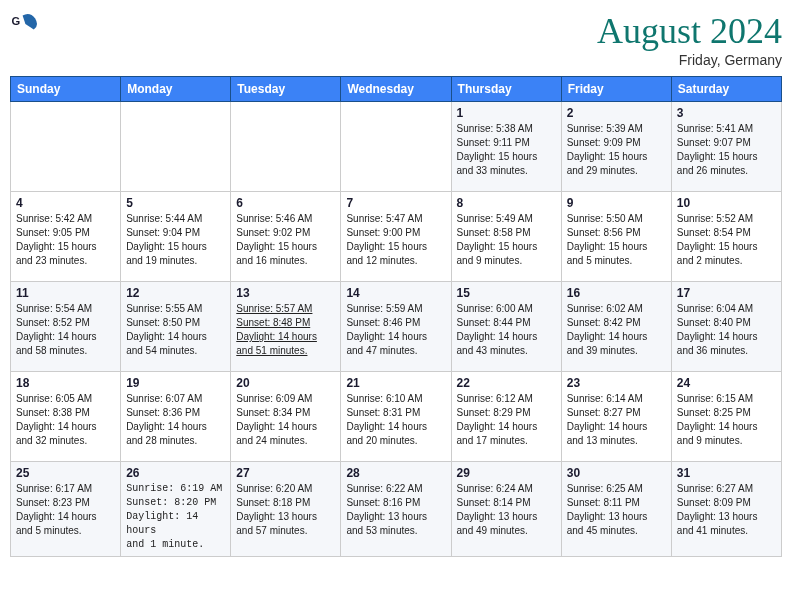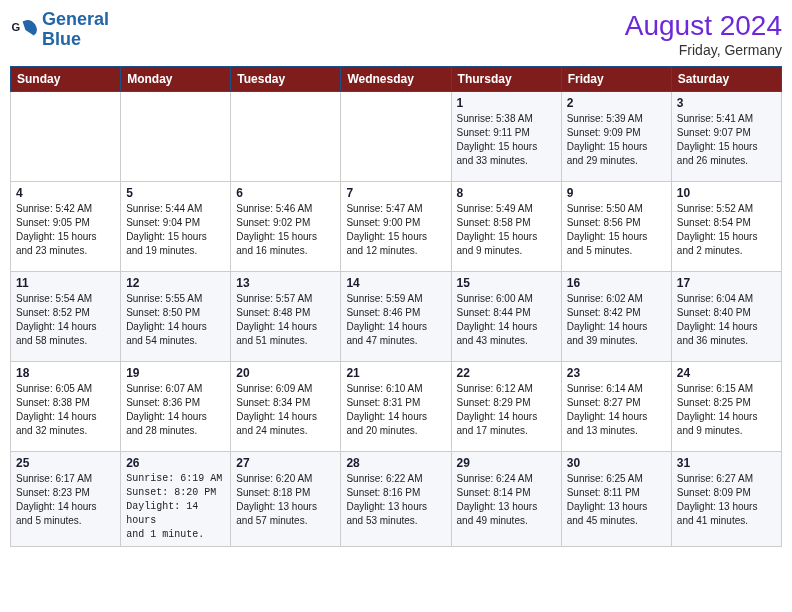--- a/index.html
+++ b/index.html
@@ -31,35 +31,36 @@
       color: #2366a8;
     }
     .logo-icon {
       width: 28px;
       height: 28px;
     }
     .title-block {
       text-align: right;
     }
     .month-title {
-      font-size: 28px;
+      font-size: 36px;
       font-weight: 300;
-      color: #6d28d9;
+      color: #0f766e;
+      font-family: Liberation Serif, serif;
     }
     .subtitle {
       font-size: 14px;
       color: #333;
     }
     table {
       width: 100%;
       border-collapse: collapse;
       font-size: 10.5px;
     }
     thead tr th {
-      background: #7f1d1d;
+      background: #3b82f6;
       color: #fff;
       text-align: left;
       padding: 5px 6px;
       font-size: 12px;
       font-weight: bold;
       border: 1px solid #1a4f8a;
     }
     tbody tr td {
       vertical-align: top;
       padding: 4px 5px;
@@ -91,24 +92,20 @@
   </style>
 </head>
 <body>
 
 <div class="header">
   <div class="logo">
     <svg class="logo-icon" viewBox="0 0 40 40">
       <text x="2" y="22" font-size="16" font-weight="bold" fill="#1a1a2e">G</text>
       <path d="M18 8 Q28 2 36 12 Q42 22 34 28 L22 20 Z" fill="#2366a8"></path>
     </svg>
-    <div class="logo-text">
-      <div><span>General</span></div>
-      <div style="color:#2366a8"><span>Blue</span></div>
-    </div>
   </div>
   <div class="title-block">
     <div class="month-title">August 2024</div>
     <div class="subtitle">Friday, Germany</div>
   </div>
 </div>
 
 <table>
   <thead>
     <tr>
@@ -210,21 +207,21 @@
         </td>
         <td>
           <div class="day-number">12</div>
           <div class="day-info" style="white-space: pre-line;">Sunrise: 5:55 AM
 Sunset: 8:50 PM
 Daylight: 14 hours
 and 54 minutes.</div>
         </td>
         <td>
           <div class="day-number">13</div>
-          <div class="day-info" style="white-space: pre-line;">Sunrise: 5:57 AM
+          <div class="day-info" style="white-space: pre-line; text-decoration: underline;">Sunrise: 5:57 AM
 Sunset: 8:48 PM
 Daylight: 14 hours
 and 51 minutes.</div>
         </td>
         <td>
           <div class="day-number">14</div>
           <div class="day-info" style="white-space: pre-line;">Sunrise: 5:59 AM
 Sunset: 8:46 PM
 Daylight: 14 hours
 and 47 minutes.</div>

